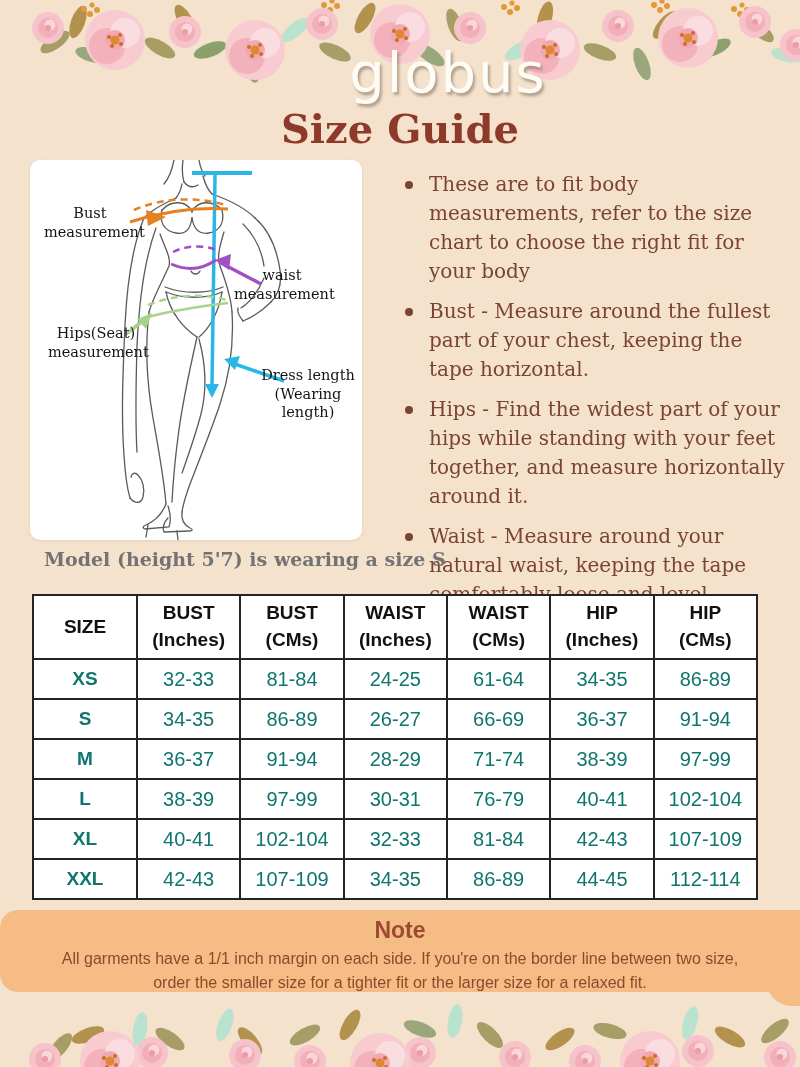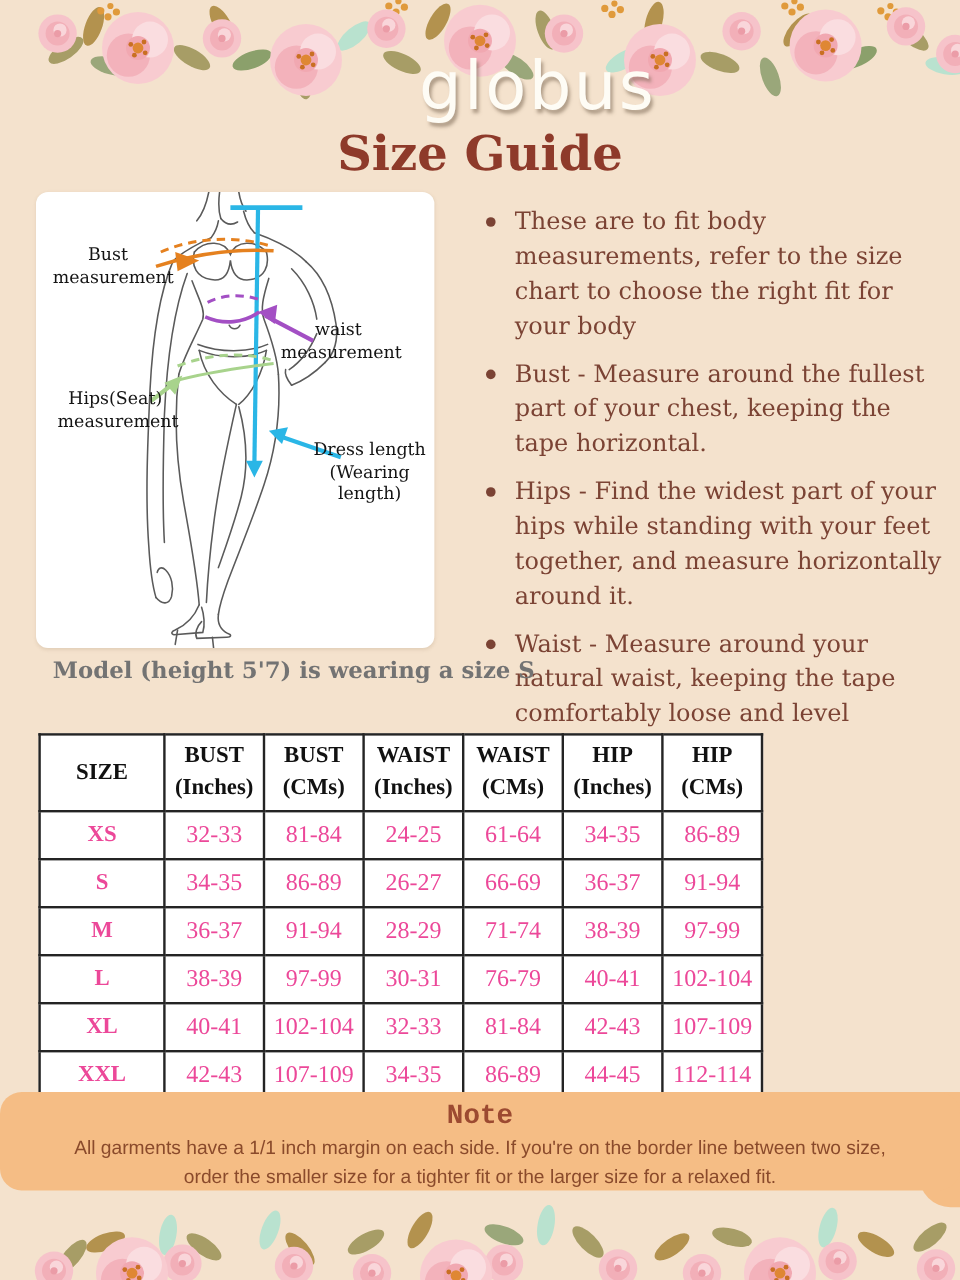--- a/index.html
+++ b/index.html
@@ -32,34 +32,34 @@
   .lbl-dress{left:226px;top:206px;width:104px;}
 
   .instructions{position:absolute;left:403px;top:170px;width:388px;list-style:none;}
   .instructions li{position:relative;padding-left:26px;margin-bottom:11px;
     font-size:20px;line-height:29px;color:var(--body-text);}
   .instructions li::before{content:"";position:absolute;left:2px;top:11px;width:8px;height:8px;
     border-radius:50%;background:var(--body-text);}
 
   .model-note{position:absolute;left:44px;top:548px;font-size:19px;font-weight:bold;color:#737373;}
 
-  .size-table{position:absolute;left:32px;top:611px;width:604px;border-collapse:collapse;
-    background:#fff;font-family:Liberation Serif, serif;table-layout:fixed;}
+  .size-table{position:absolute;left:32px;top:594px;width:726px;border-collapse:collapse;
+    background:#fff;font-family:Liberation Sans, sans-serif;table-layout:fixed;}
   .size-table th,.size-table td{border:2px solid var(--table-line);text-align:center;vertical-align:middle;}
   .size-table th{height:64px;font-size:19px;font-weight:bold;color:#111;white-space:pre-line;line-height:1.4;}
-  .size-table td{height:40px;font-size:20px;color:#ec4899;}
+  .size-table td{height:40px;font-size:20px;color:#0f766e;}
   .size-table td.row-label{font-weight:bold;font-size:19px;}
   .col-size{width:104px;}
 
   .note-block{position:absolute;left:0;top:910px;width:800px;height:82px;
     background:var(--note-bg);border-radius:18px;z-index:1;text-align:center;
     font-family:"Liberation Sans",sans-serif;}
   .note-tab{position:absolute;right:0;top:910px;width:34px;height:96px;
     background:var(--note-bg);border-radius:0 0 0 26px;z-index:0;}
-  .note-title{margin-top:7px;font-size:23px;font-weight:bold;color:var(--note-title);font-family:Liberation Mono, monospace;}
+  .note-title{margin-top:7px;font-size:23px;font-weight:bold;color:var(--note-title);}
   .note-body{margin:3px auto 0;max-width:702px;font-size:16px;line-height:24px;color:var(--note-text);}
 </style>
 </head>
 <body style="--bg: #f4e2cd; --title: #8e3a2a; --body-text: #7b4334; --note-bg: #f5bd85; --note-title: #9c4a31; --note-text: #8a4a2b;">
 
 <div class="page">
 
   <svg class="floral top" viewBox="0 0 800 92">
     <defs>
       <g id="roseL">

